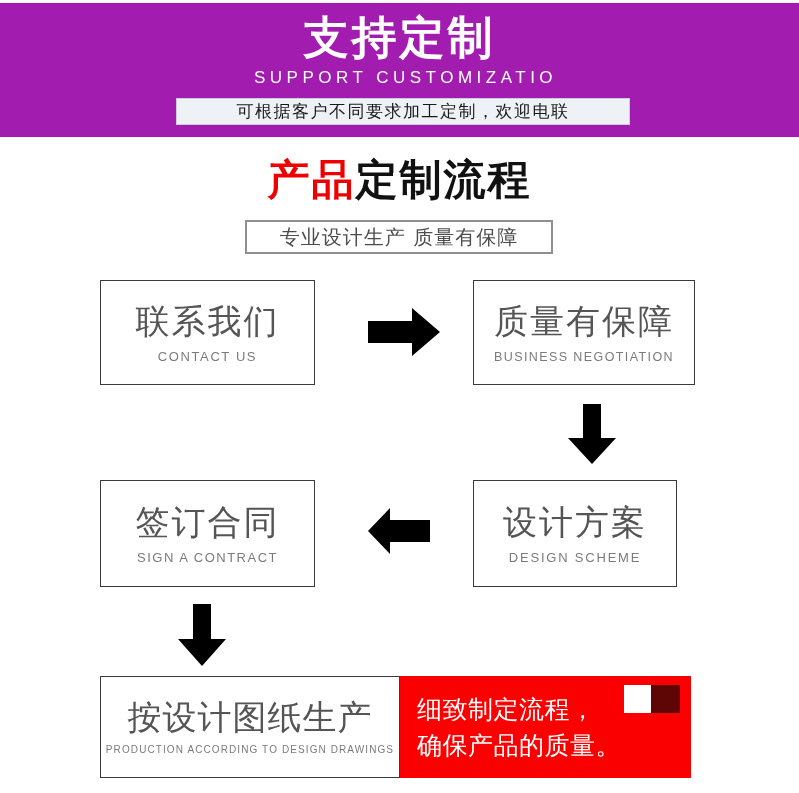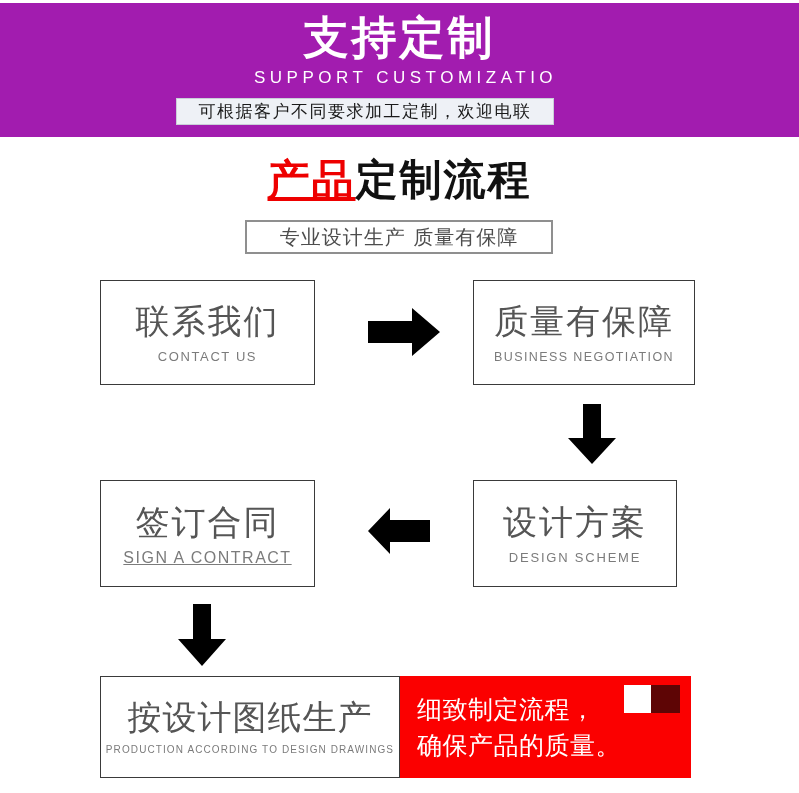--- a/index.html
+++ b/index.html
@@ -50,21 +50,21 @@
     font-size: 17px;
     font-weight: normal;
     letter-spacing: 4.5px;
     line-height: 22px;
     padding-left: 6px;
   }
   .banner-tagline {
     position: absolute;
     left: 176px;
     top: 95px;
-    width: 378px;
+    width: 454px;
     height: 27px;
     background: #eef1f6;
     border: 1px solid #c9cfd8;
     box-sizing: border-box;
     display: flex;
     align-items: center;
     justify-content: center;
   }
   .banner-tagline span {
     color: #1a1a1a;
@@ -79,21 +79,21 @@
     left: 0;
     top: 152px;
     width: 799px;
     text-align: center;
     font-size: 42px;
     font-weight: bold;
     letter-spacing: 2px;
     line-height: 56px;
     font-family: "DejaVu Sans", "Liberation Sans", sans-serif;
   }
-  .sec-title .red { color: #ee0000; text-decoration: underline; }
+  .sec-title .red { color: #ee0000; }
   .sec-title .blk { color: #111111; }
 
   .sec-sub {
     position: absolute;
     left: 245px;
     top: 220px;
     width: 308px;
     height: 34px;
     border: 2px solid #8f8f8f;
     box-sizing: border-box;
@@ -133,21 +133,21 @@
     line-height: 20px;
     margin-top: 4px;
   }
 
   #box-contact  { left: 100px; top: 280px; width: 215px; height: 105px; }
   #box-business { left: 473px; top: 280px; width: 222px; height: 105px; }
   #box-sign     { left: 100px; top: 480px; width: 215px; height: 107px; }
   #box-design   { left: 473px; top: 480px; width: 204px; height: 107px; }
 
   #box-business .en { font-size: 12.5px; letter-spacing: 1.4px; }
-  #box-sign .en     { font-size: 16px; letter-spacing: 1.5px; text-decoration: underline; }
+  #box-sign .en     { font-size: 13px; letter-spacing: 1.5px; }
   #box-design .en   { font-size: 13px; letter-spacing: 1.8px; }
 
   
   .arrow { position: absolute; }
   .arrow svg { display: block; }
 
   #arrow-right { left: 368px; top: 308px; }
   #arrow-down-right { left: 568px; top: 404px; }
   #arrow-left { left: 368px; top: 508px; }
   #arrow-down-left { left: 178px; top: 604px; }

